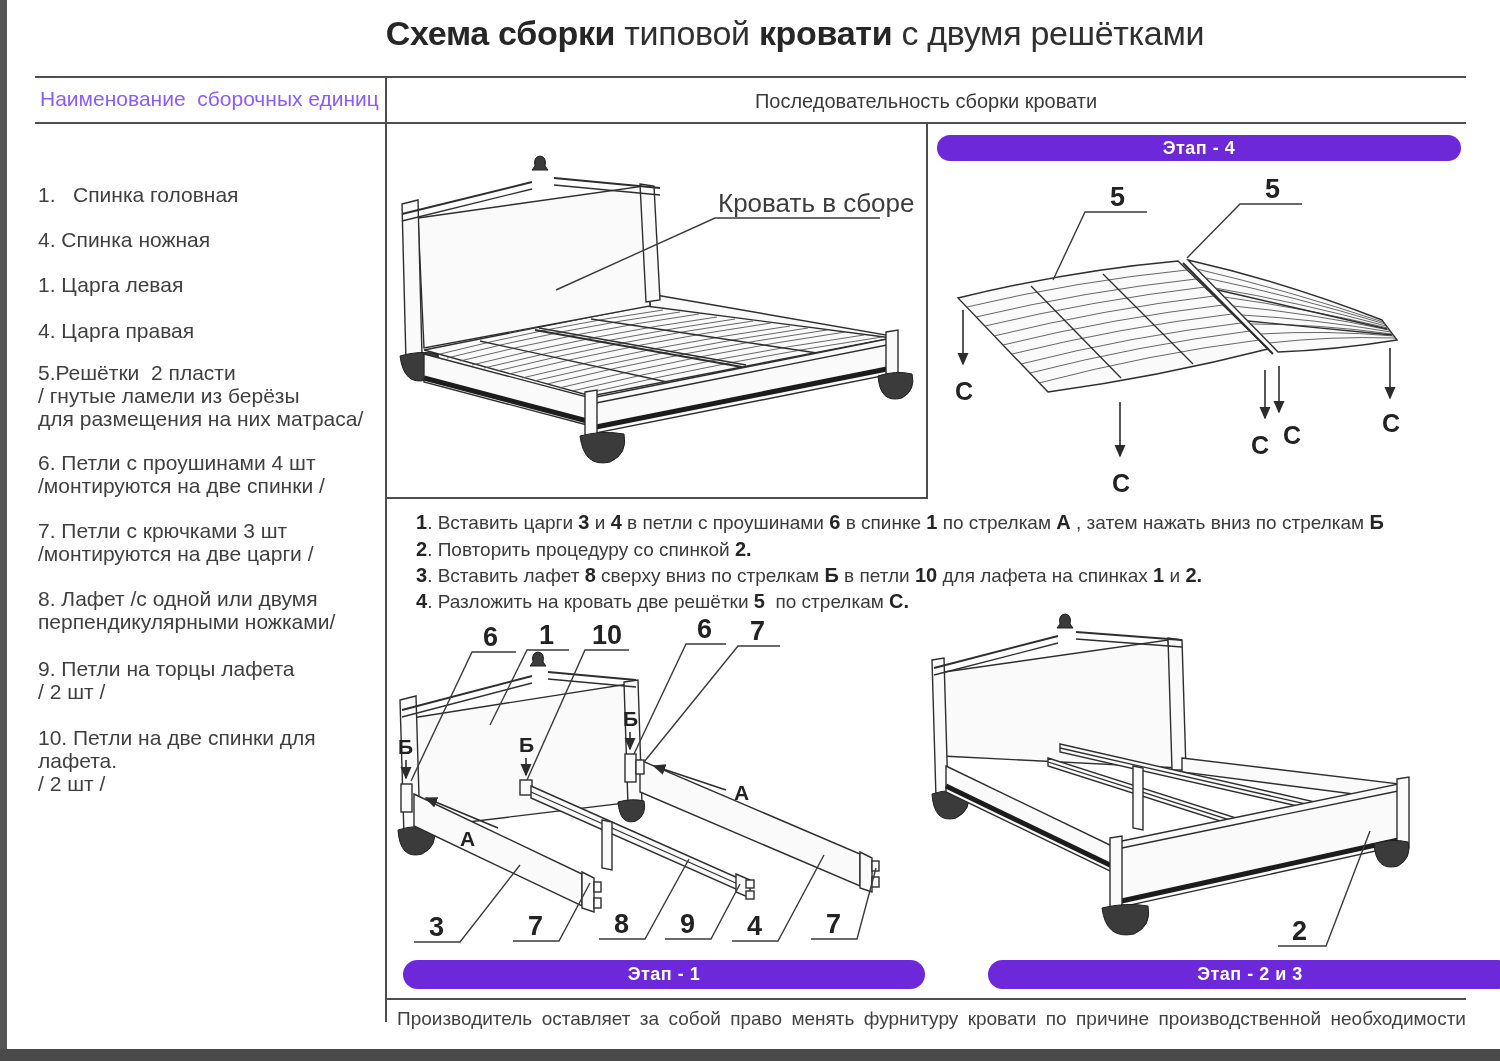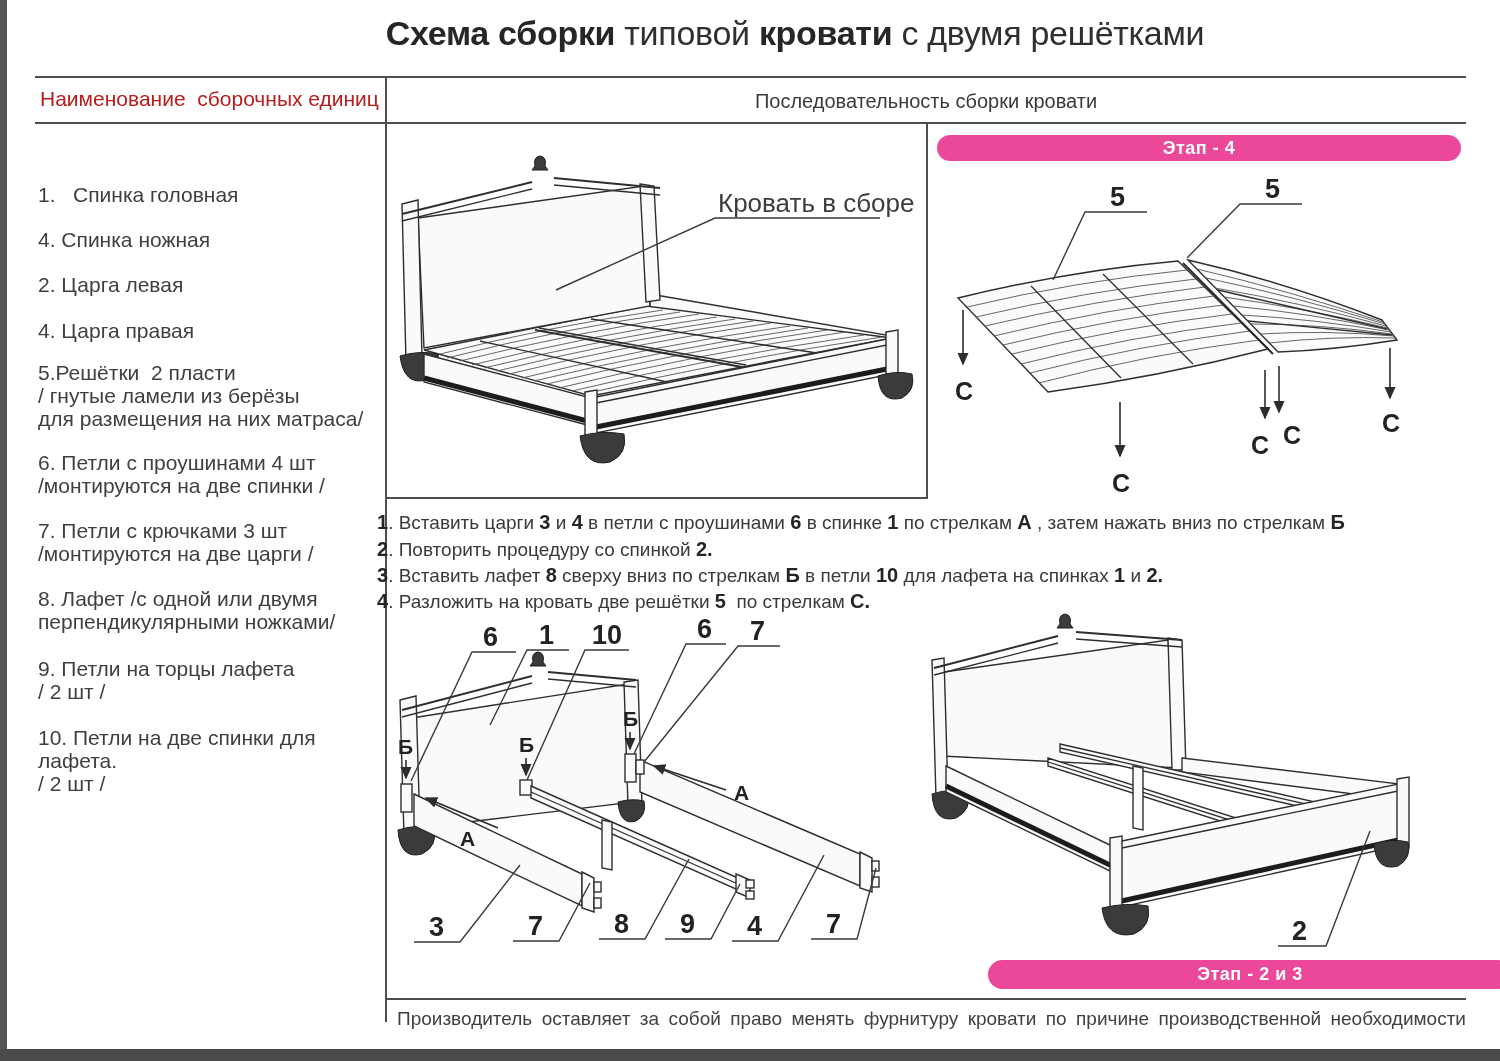--- a/index.html
+++ b/index.html
@@ -3,27 +3,27 @@
 <meta charset="utf-8">
 <style>
   html,body{margin:0;padding:0;background:#e8e8e8;}
   #page{position:relative;width:1500px;height:1061px;background:#ffffff;overflow:hidden;
         font-family:"Liberation Sans", sans-serif;color:#3c3c3c;}
   .abs{position:absolute;}
   .rule{position:absolute;background:#4d4d4d;}
   #title{left:0;right:0;top:14px;text-align:center;padding-left:90px;font-size:34px;
          letter-spacing:-0.3px;color:#2f2f2f;white-space:pre;}
   #title b{font-weight:700;color:#262626;}
-  #left-header{left:40px;top:87px;font-size:21px;color:#b91c1c;white-space:pre;}
+  #left-header{left:40px;top:87px;font-size:21px;color:#8b5cf6;white-space:pre;}
   #right-header{left:386px;width:1080px;top:90px;text-align:center;font-size:20px;color:#3a3a3a;}
   .part-item{position:absolute;left:38px;width:345px;font-size:21px;line-height:23px;
              color:#3f3f3f;white-space:pre-wrap;}
-  .instr-line{position:absolute;left:377px;width:1075px;font-size:19px;color:#3a3a3a;white-space:pre;}
+  .instr-line{position:absolute;left:416px;width:1075px;font-size:19px;color:#3a3a3a;white-space:pre;}
   .instr-line b{font-weight:700;font-size:20px;color:#252525;}
-  .pill{position:absolute;background:#ec4899;border-radius:15px;color:#ffffff;
+  .pill{position:absolute;background:#6d28d9;border-radius:15px;color:#ffffff;
         display:flex;align-items:center;justify-content:center;
         font-size:18px;font-weight:700;letter-spacing:0.5px;}
   #footer{position:absolute;left:397px;width:1069px;top:1008px;font-size:19px;color:#414141;
           text-align:justify;text-align-last:justify;word-spacing:4px;}
   #left-band{left:0;top:0;width:7px;height:1061px;background:#565656;}
   #bottom-band{left:0;top:1049px;width:1500px;height:12px;background:#4a4a4a;}
   svg{position:absolute;overflow:visible;}
   svg .ln{stroke:#2e2e2e;stroke-width:1.3;fill:none;}
   svg .ln2{stroke:#2e2e2e;stroke-width:2;fill:none;}
   svg .thin{stroke:#565656;stroke-width:0.9;fill:none;}
@@ -53,21 +53,21 @@
   <div class="rule" style="left:926px;top:122px;width:2px;height:377px;"></div>
   <div class="rule" style="left:385px;top:497px;width:543px;height:2px;"></div>
   <div class="rule" style="left:385px;top:998px;width:1081px;height:2px;"></div>
 
   <div id="left-header" class="abs">Наименование  сборочных единиц</div>
   <div id="right-header" class="abs">Последовательность сборки кровати</div>
 
   <div>
     <div class="part-item" style="top:183px;">1.   Спинка головная</div>
     <div class="part-item" style="top:228px;">4. Спинка ножная</div>
-    <div class="part-item" style="top:273px;">2. Царга левая</div>
+    <div class="part-item" style="top:273px;">1. Царга левая</div>
     <div class="part-item" style="top:319px;">4. Царга правая</div>
     <div class="part-item" style="top:361px;">5.Решётки  2 пласти
 / гнутые ламели из берёзы
 для размещения на них матраса/</div>
     <div class="part-item" style="top:451px;">6. Петли с проушинами 4 шт
 /монтируются на две спинки /</div>
     <div class="part-item" style="top:519px;">7. Петли с крючками 3 шт
 /монтируются на две царги /</div>
     <div class="part-item" style="top:587px;">8. Лафет /с одной или двумя
 перпендикулярными ножками/</div>
@@ -78,20 +78,21 @@
   </div>
 
   <div>
     <div class="instr-line" style="top:511px;"><b>1</b><span>. Вставить царги </span><b>3</b><span> и </span><b>4</b><span> в петли с проушинами </span><b>6</b><span> в спинке </span><b>1</b><span> по стрелкам </span><b>А</b><span> , затем нажать вниз по стрелкам </span><b>Б</b></div>
     <div class="instr-line" style="top:538px;"><b>2</b><span>. Повторить процедуру со спинкой </span><b>2.</b></div>
     <div class="instr-line" style="top:564px;"><b>3</b><span>. Вставить лафет </span><b>8</b><span> сверху вниз по стрелкам </span><b>Б</b><span> в петли </span><b>10</b><span> для лафета на спинках </span><b>1</b><span> и </span><b>2.</b></div>
     <div class="instr-line" style="top:590px;"><b>4</b><span>. Разложить на кровать две решётки </span><b>5</b><span>  по стрелкам </span><b>С.</b></div>
   </div>
 
   <div class="pill" style="left:937px;top:135px;width:524px;height:26px;">Этап -  4</div>
+  <div class="pill" style="left:403px;top:960px;width:522px;height:29px;">Этап - 1</div>
   <div class="pill" style="left:988px;top:960px;width:524px;height:29px;">Этап -  2 и 3</div>
 
   <div id="footer">Производитель оставляет за собой право менять фурнитуру кровати по причине производственной необходимости</div>
 
   <svg style="left:388px;top:128px;" width="540" height="368" viewBox="0 0 540 368">
     <defs>
       <marker id="ahM" markerWidth="9" markerHeight="8" refX="7" refY="3.5" orient="auto">
         <path d="M0,0 L8,3.5 L0,7 Z" fill="#2c2c2c"></path>
       </marker>
     </defs>

